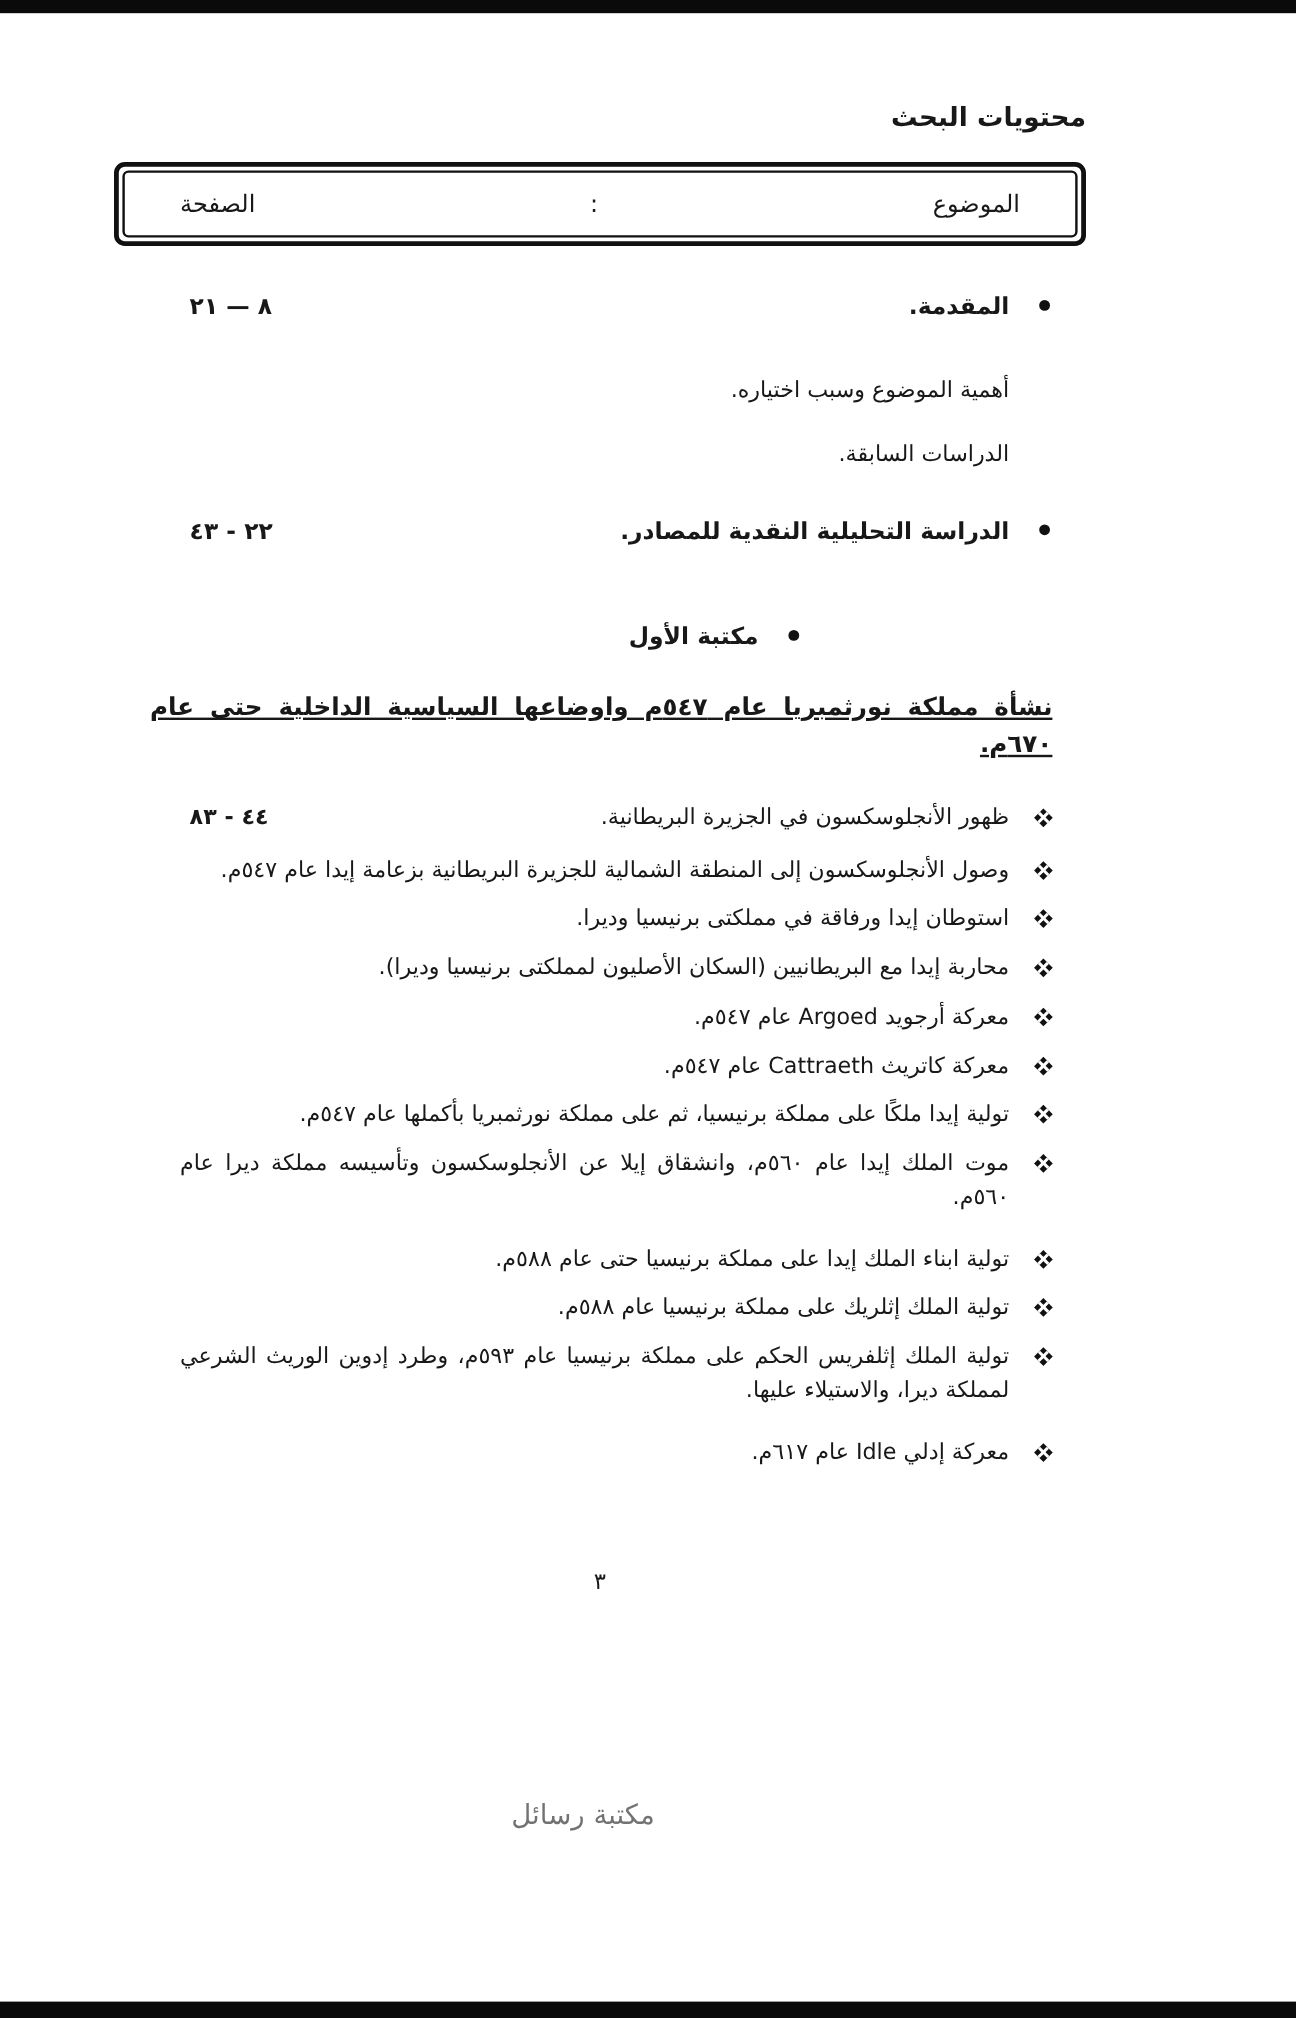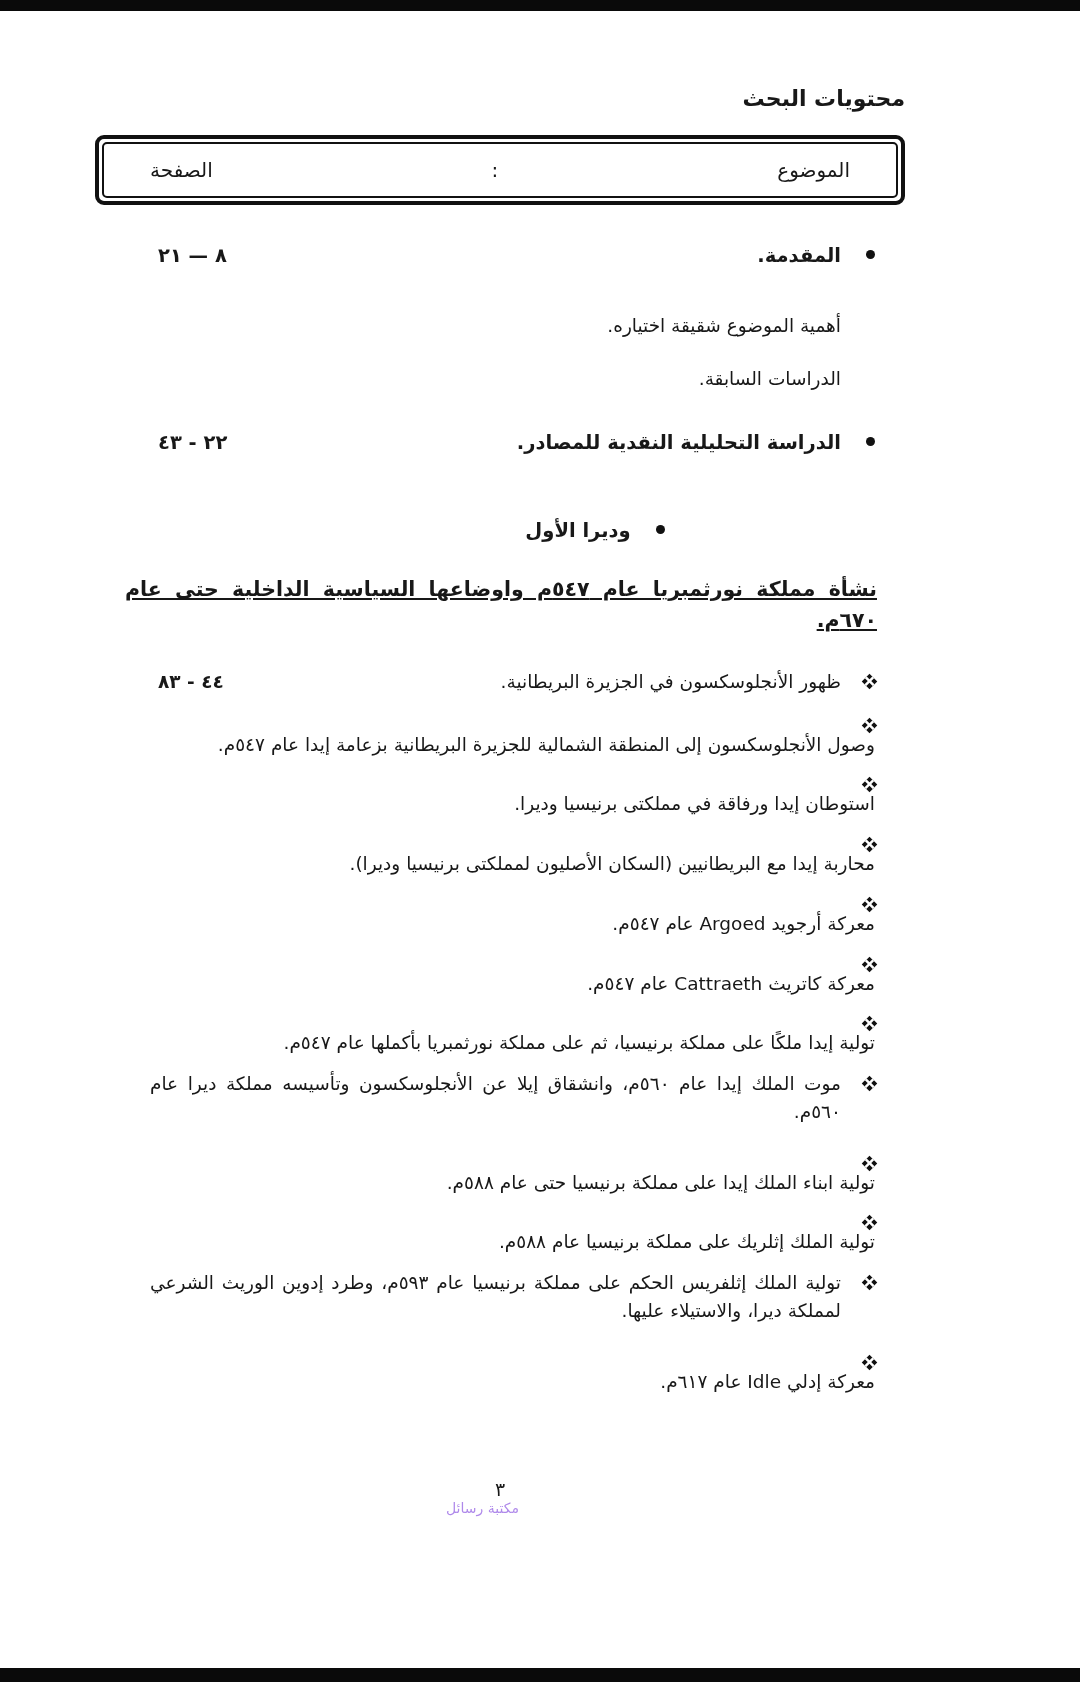--- a/index.html
+++ b/index.html
@@ -71,33 +71,33 @@
   }
 
   
   .mb-xl { margin-bottom:42px; }
   .mb-l2 { margin-bottom:25px; }
   .mb-l3 { margin-bottom:35px;align-items:flex-end; }
   .mb-xxl { margin-bottom:59px; }
   .mb-l5 { margin-bottom:29px; }
   .mb-l6 { margin-bottom:32px;text-decoration:underline; }
   .mb-m  { margin-bottom:16px; }
-  .mb-s  { margin-bottom:13px;flex-direction:column; }
+  .mb-s  { margin-bottom:13px; }
   .mb-w  { margin-bottom:24px; }
 
   .page-number {
     margin-top:83px; text-align:center; font-size:19px;
   }
 
   .footer-item { margin-top:237px; }
   .footer-line2 { margin-top:51px; }
 
   .watermark {
-    position:absolute; top:1500px; left:446px; z-index:1;
-    color:#6d28d9; opacity:.55; font-size:14px;
+    position:absolute; top:1500px; left:426px; z-index:1;
+    color:#000000; opacity:.55; font-size:23px;
     direction:rtl;
   }
 </style>
 </head>
 <body>
 
 <div class="top-bar"></div>
 
 <div class="content">
 
@@ -114,37 +114,37 @@
   <div class="toc">
 
     <div class="row bold mb-xl">
       <span class="bullet" data-bullet="dot"></span>
       <div class="text">المقدمة.</div>
       <span class="pages">٨ — ٢١</span>
     </div>
 
     <div class="row mb-l2">
       <span class="bullet" data-bullet=""></span>
-      <div class="text">أهمية الموضوع شقيقة اختياره.</div>
+      <div class="text">أهمية الموضوع وسبب اختياره.</div>
     </div>
 
     <div class="row mb-l3">
       <span class="bullet" data-bullet=""></span>
       <div class="text">الدراسات السابقة.</div>
     </div>
 
     <div class="row bold mb-xxl">
       <span class="bullet" data-bullet="dot"></span>
       <div class="text">الدراسة التحليلية النقدية للمصادر.</div>
       <span class="pages">٢٢ - ٤٣</span>
     </div>
 
     <div class="row bold center mb-l5">
       <span class="bullet" data-bullet="dot"></span>
-      <div class="text">وديرا الأول</div>
+      <div class="text">مكتبة الأول</div>
     </div>
 
     <div class="row heading mb-l6">
       <div class="text">نشأة مملكة نورثمبريا عام ٥٤٧م واوضاعها السياسية الداخلية حتى عام ٦٧٠م.</div>
     </div>
 
     <div class="row mb-m">
       <span class="bullet" data-bullet="diamond"></span>
       <div class="text">ظهور الأنجلوسكسون في الجزيرة البريطانية.</div>
       <span class="pages">٤٤ - ٨٣</span>

